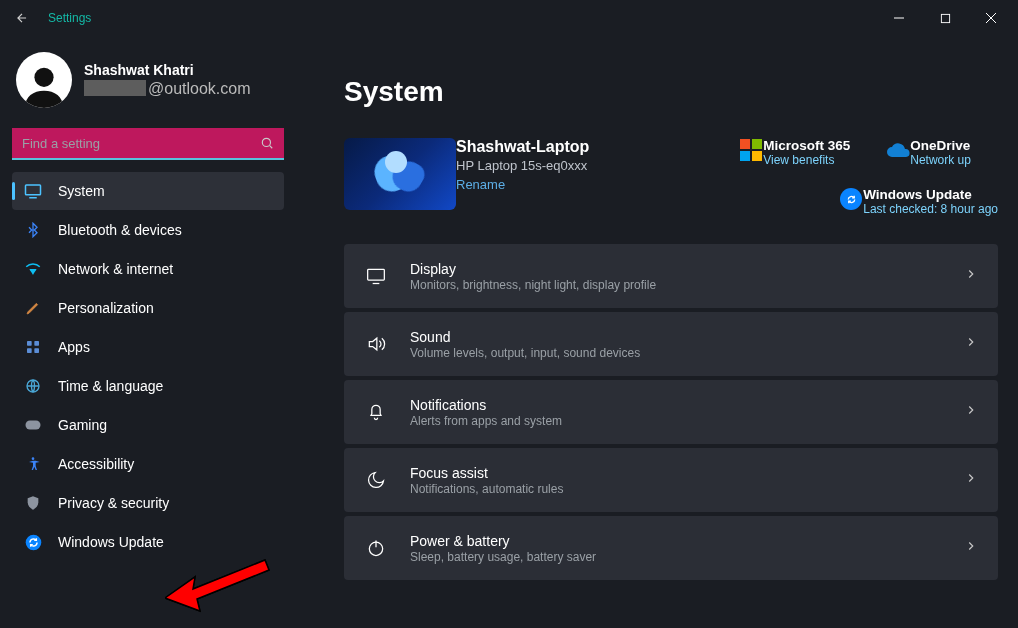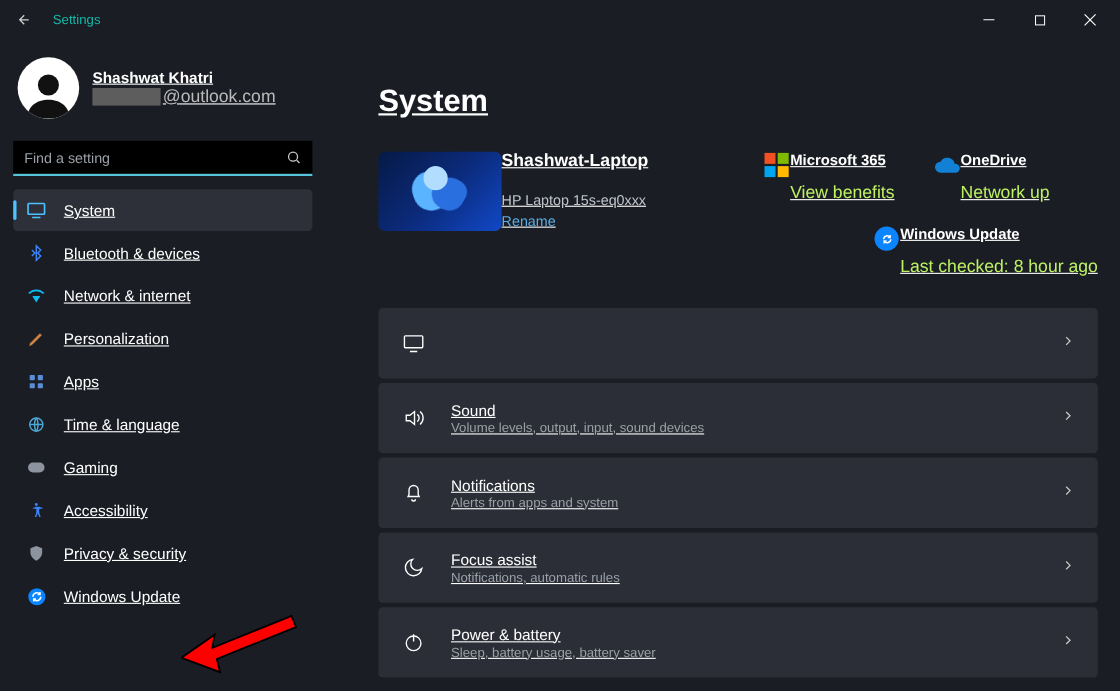--- a/index.html
+++ b/index.html
@@ -35,21 +35,20 @@
     height: 36px;
   }
   .window-controls .ctrl {
     width: 46px; height: 36px;
     display: flex; align-items: center; justify-content: center;
     color: #ffffff;
   }
   .content-area {
     display: flex;
     height: calc(628px - 36px);
-    text-decoration: underline;
   }
   
   .sidebar {
     width: 296px;
     padding: 8px 12px 0 12px;
   }
   .user-row {
     display: flex;
     align-items: center;
     gap: 12px;
@@ -69,21 +68,21 @@
     position:absolute; left:0; top:0; height:16px; width:62px;
     background: #5d5d5d;
   }
   .search-wrap {
     position: relative;
     margin: 4px 0 12px 0;
   }
   .search-input {
     width: 100%;
     height: 32px;
-    background: #000000;
+    background: #be185d;
     border: none;
     border-bottom: 2px solid #57c4dc;
     color: #c9c9c9;
     font-size: 13px;
     padding: 0 34px 0 10px;
     outline: none;
   }
   .search-input::placeholder { color: #9aa0a6; }
   .search-icon {
     position: absolute;
@@ -136,31 +135,31 @@
   }
   .bloom {
     width:70px; height:50px;
     position:relative;
   }
   .bloom div{
     position:absolute; border-radius:50%;
     filter: blur(0.5px);
   }
   .device-text .dname{ font-size:16px; font-weight:600; }
-  .device-text .dmodel{ font-size:13px; color:#bfc4cc; margin-top:18px;}
+  .device-text .dmodel{ font-size:13px; color:#bfc4cc; margin-top:2px;}
   .device-text .rename{ font-size:13px; color:#5caee6; margin-top:4px; cursor:pointer;}
 
   .tiles {
     display:flex; flex-direction:column; gap:20px; align-items:flex-start;
   }
   .tiles-row { display:flex; gap:36px; }
   .tile { display:flex; gap:0; align-items:flex-start; }
   .tile-icon{ width:24px; height:24px; display:flex; align-items:center; justify-content:center;}
   .tile .t-title{ font-size:13.5px; font-weight:600;}
-  .tile .t-sub{ font-size:16px; color:#bef264; margin-top:14px;}
+  .tile .t-sub{ font-size:12px; color:#7dd3fc; margin-top:0;}
   .ms365 {
     width:22px; height:22px; display:grid;
     grid-template-columns:1fr 1fr; grid-template-rows:1fr 1fr; gap:2px;
   }
   .ms365 span:nth-child(1){background:#f25022;}
   .ms365 span:nth-child(2){background:#7fba00;}
   .ms365 span:nth-child(3){background:#00a4ef;}
   .ms365 span:nth-child(4){background:#ffb900;}
   .onedrive { color:#1280d4; }
   .wu-icon {
@@ -411,20 +410,22 @@
 
     <div class="cards">
       <div class="card">
         <span class="c-icon">
           <svg width="22" height="20" viewBox="0 0 24 24" fill="none" stroke="currentColor" stroke-width="1.5">
               <rect x="2" y="4" width="20" height="13" rx="1"></rect>
               <line x1="8" y1="21" x2="16" y2="21"></line>
             </svg>
         </span>
         <div class="c-body">
+          <div class="c-title">Display</div>
+          <div class="c-sub">Monitors, brightness, night light, display profile</div>
         </div>
         <span class="chev"><svg width="14" height="14" viewBox="0 0 24 24" fill="none" stroke="currentColor" stroke-width="2">
               <polyline points="9 18 15 12 9 6"></polyline>
             </svg></span>
       </div>
 
       <div class="card">
         <span class="c-icon">
           <svg width="22" height="20" viewBox="0 0 24 24" fill="none" stroke="currentColor" stroke-width="1.5">
               <polygon points="4 9 8 9 13 5 13 19 8 15 4 15 4 9"></polygon>

